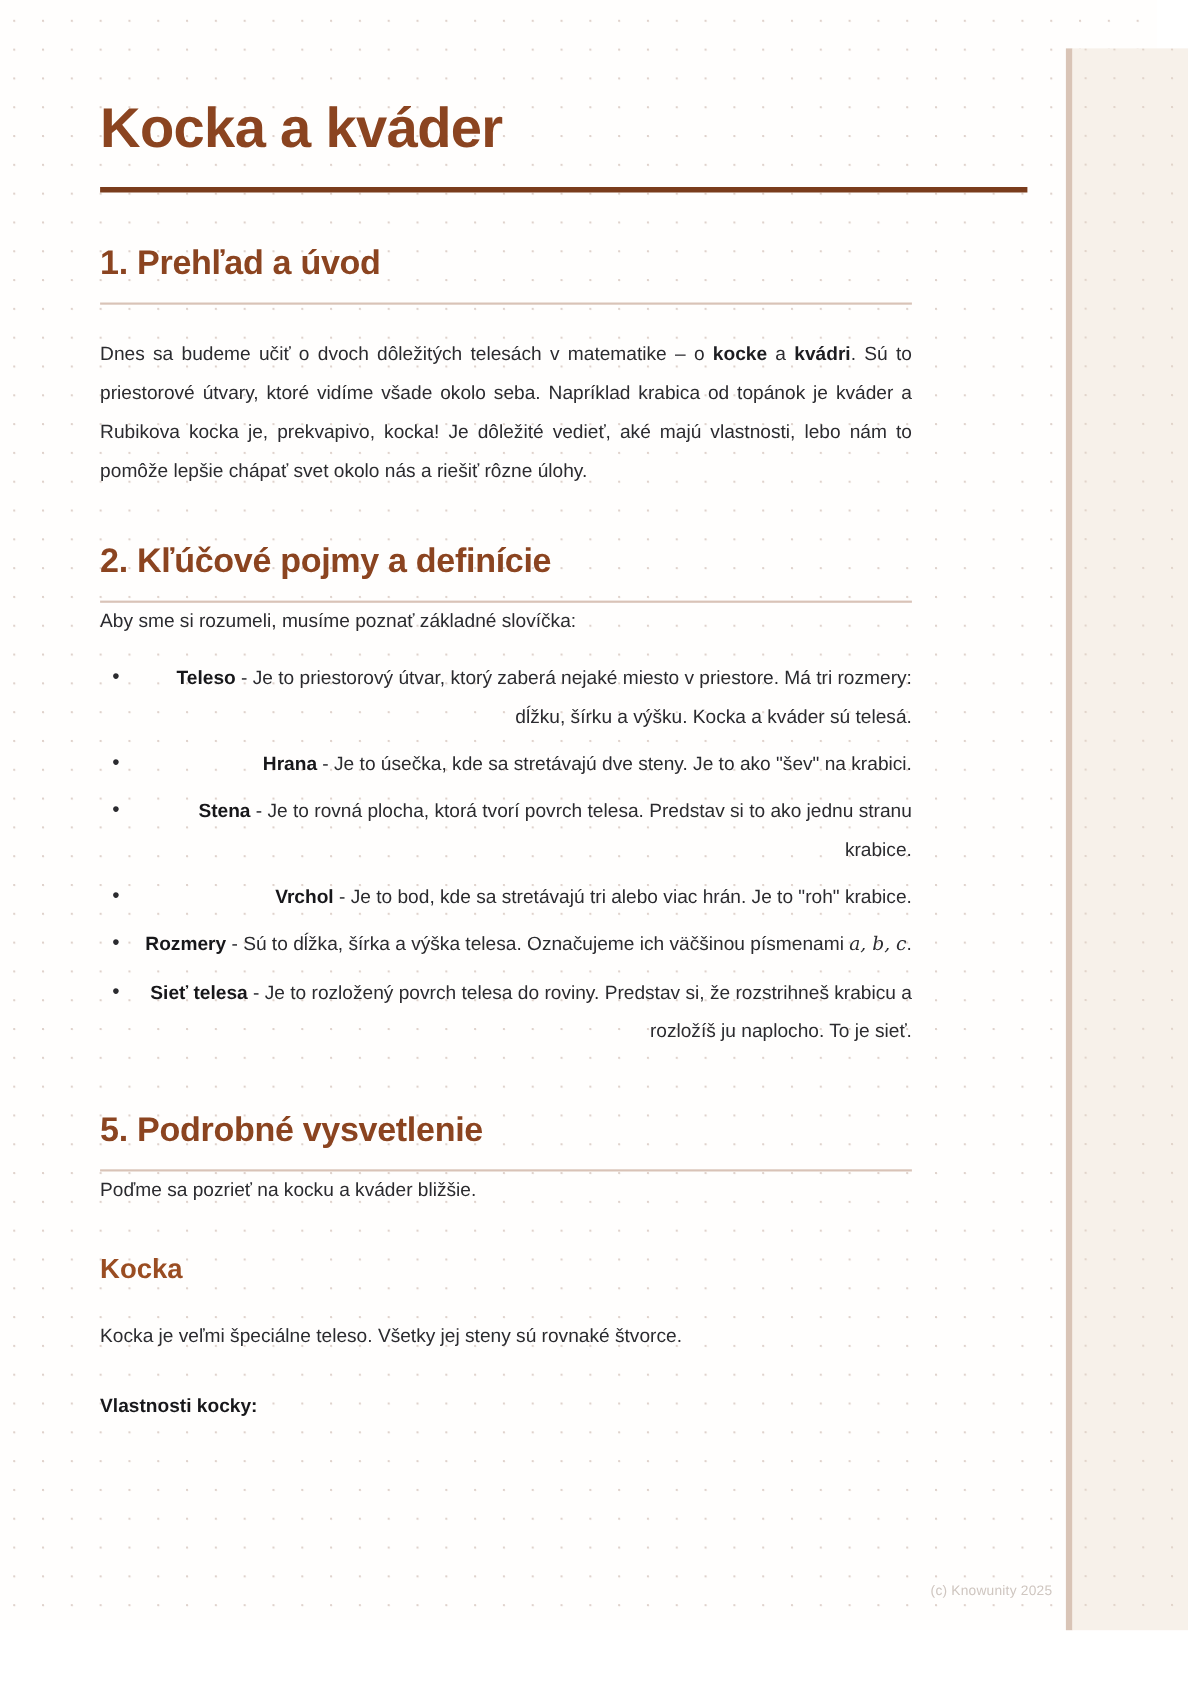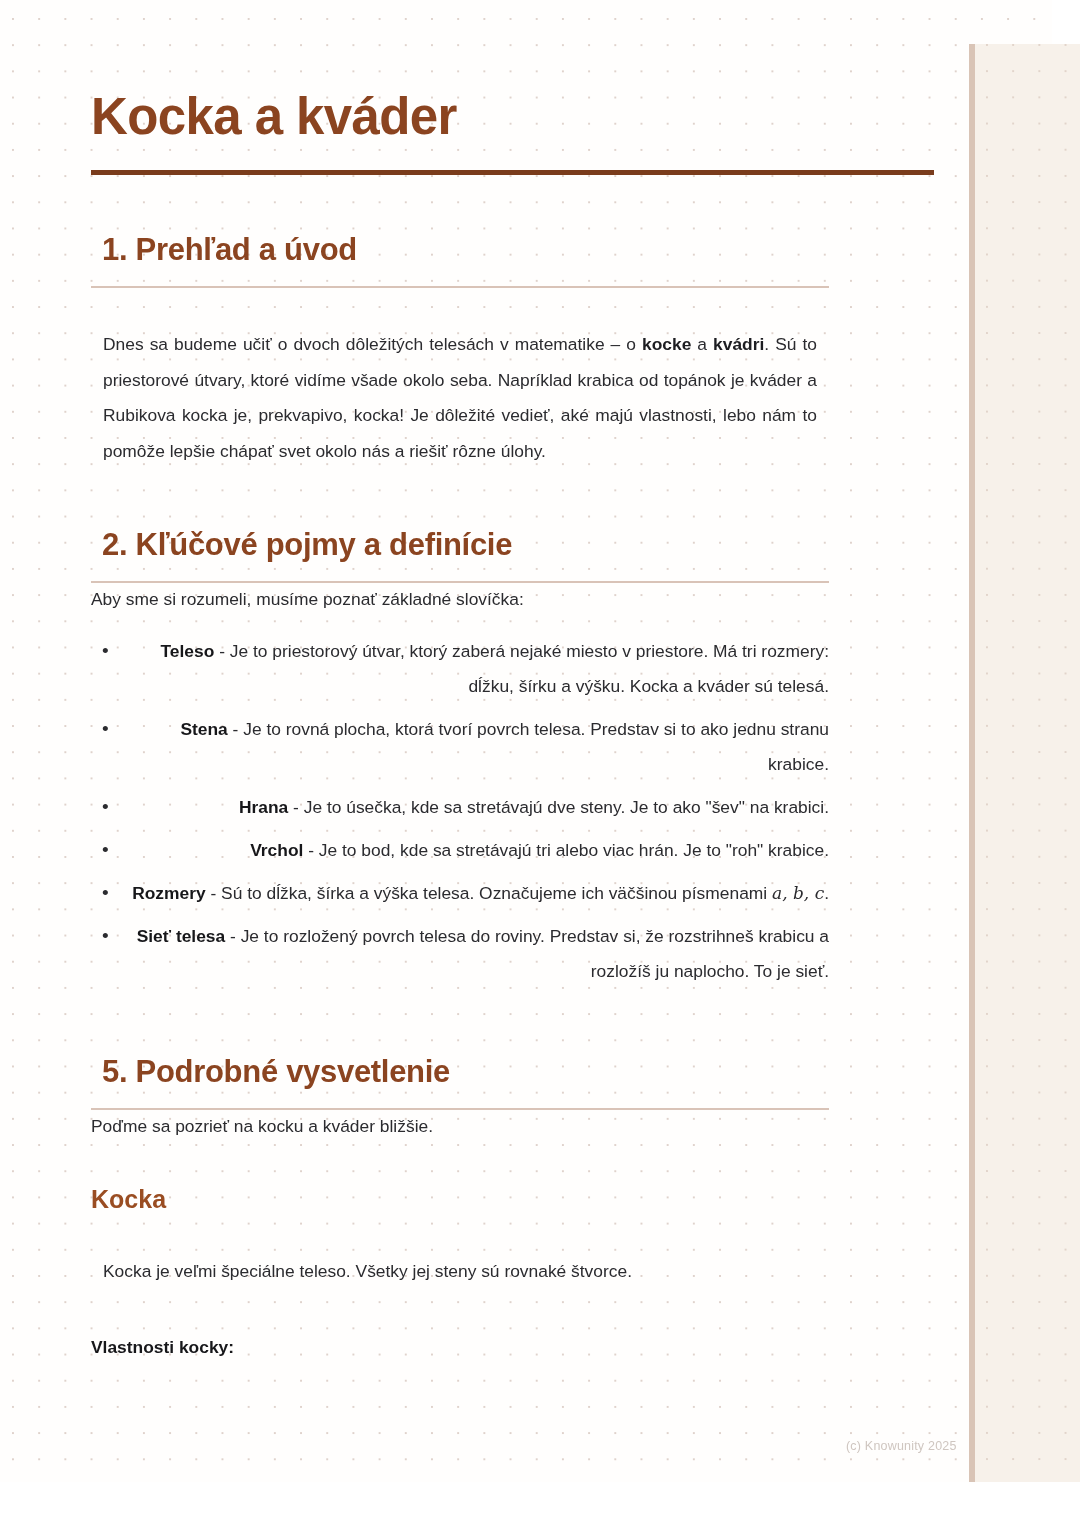--- a/index.html
+++ b/index.html
@@ -70,21 +70,21 @@
     color: #8b4420;
   }
   .title-rule {
     margin-top: 22px;
     width: 843px;
     height: 5px;
     background: #7a3c1c;
   }
 
   h2.section-heading {
-    margin: 11px;
+    margin: 0;
     padding-top: 44px;
     font-size: 31px;
     line-height: 40px;
     font-weight: bold;
     letter-spacing: -0.3px;
     color: #8b4420;
   }
   .section-rule {
     margin-top: 16px;
     width: 738px;
@@ -95,21 +95,21 @@
   h3.sub-heading {
     margin: 0;
     padding-top: 40px;
     font-size: 25px;
     line-height: 32px;
     font-weight: bold;
     color: #9a4d22;
   }
 
   p.body-text {
-    margin: 12px;
+    margin: 0;
     padding-top: 27px;
     font-size: 17.4px;
     line-height: 35.5px;
     color: #2b2b2f;
     text-align: justify;
   }
   p.body-text.plain { text-align: left; }
   p.body-text b { font-weight: bold; color: #1d1d21; }
 
   p.lead-text {
@@ -184,22 +184,22 @@
     <h2 class="section-heading">1. Prehľad a úvod</h2>
     <div class="section-rule"></div>
     <p class="body-text"><span>Dnes sa budeme učiť o dvoch dôležitých telesách v matematike – o </span><b>kocke</b><span> a </span><b>kvádri</b><span>. Sú to priestorové útvary, ktoré vidíme všade okolo seba. Napríklad krabica od topánok je kváder a Rubikova kocka je, prekvapivo, kocka! Je dôležité vedieť, aké majú vlastnosti, lebo nám to pomôže lepšie chápať svet okolo nás a riešiť rôzne úlohy.</span></p>
 
     <h2 class="section-heading">2. Kľúčové pojmy a definície</h2>
     <div class="section-rule"></div>
     <p class="lead-text">Aby sme si rozumeli, musíme poznať základné slovíčka:</p>
 
     <ul class="term-list">
       <li><b>Teleso</b><span> - Je to priestorový útvar, ktorý zaberá nejaké miesto v priestore. Má tri rozmery: dĺžku, šírku a výšku. Kocka a kváder sú telesá.</span></li>
+      <li><b>Hrana</b><span> - Je to úsečka, kde sa stretávajú dve steny. Je to ako "šev" na krabici.</span></li>
       <li><b>Stena</b><span> - Je to rovná plocha, ktorá tvorí povrch telesa. Predstav si to ako jednu stranu krabice.</span></li>
-      <li><b>Hrana</b><span> - Je to úsečka, kde sa stretávajú dve steny. Je to ako "šev" na krabici.</span></li>
       <li><b>Vrchol</b><span> - Je to bod, kde sa stretávajú tri alebo viac hrán. Je to "roh" krabice.</span></li>
       <li><b>Rozmery</b><span> - Sú to dĺžka, šírka a výška telesa. Označujeme ich väčšinou písmenami </span><span class="mathvar">a, b, c</span><span>.</span></li>
       <li><b>Sieť telesa</b><span> - Je to rozložený povrch telesa do roviny. Predstav si, že rozstrihneš krabicu a rozložíš ju naplocho. To je sieť.</span></li>
     </ul>
 
     <h2 class="section-heading">5. Podrobné vysvetlenie</h2>
     <div class="section-rule"></div>
     <p class="lead-text">Poďme sa pozrieť na kocku a kváder bližšie.</p>
 
     <h3 class="sub-heading">Kocka</h3>

